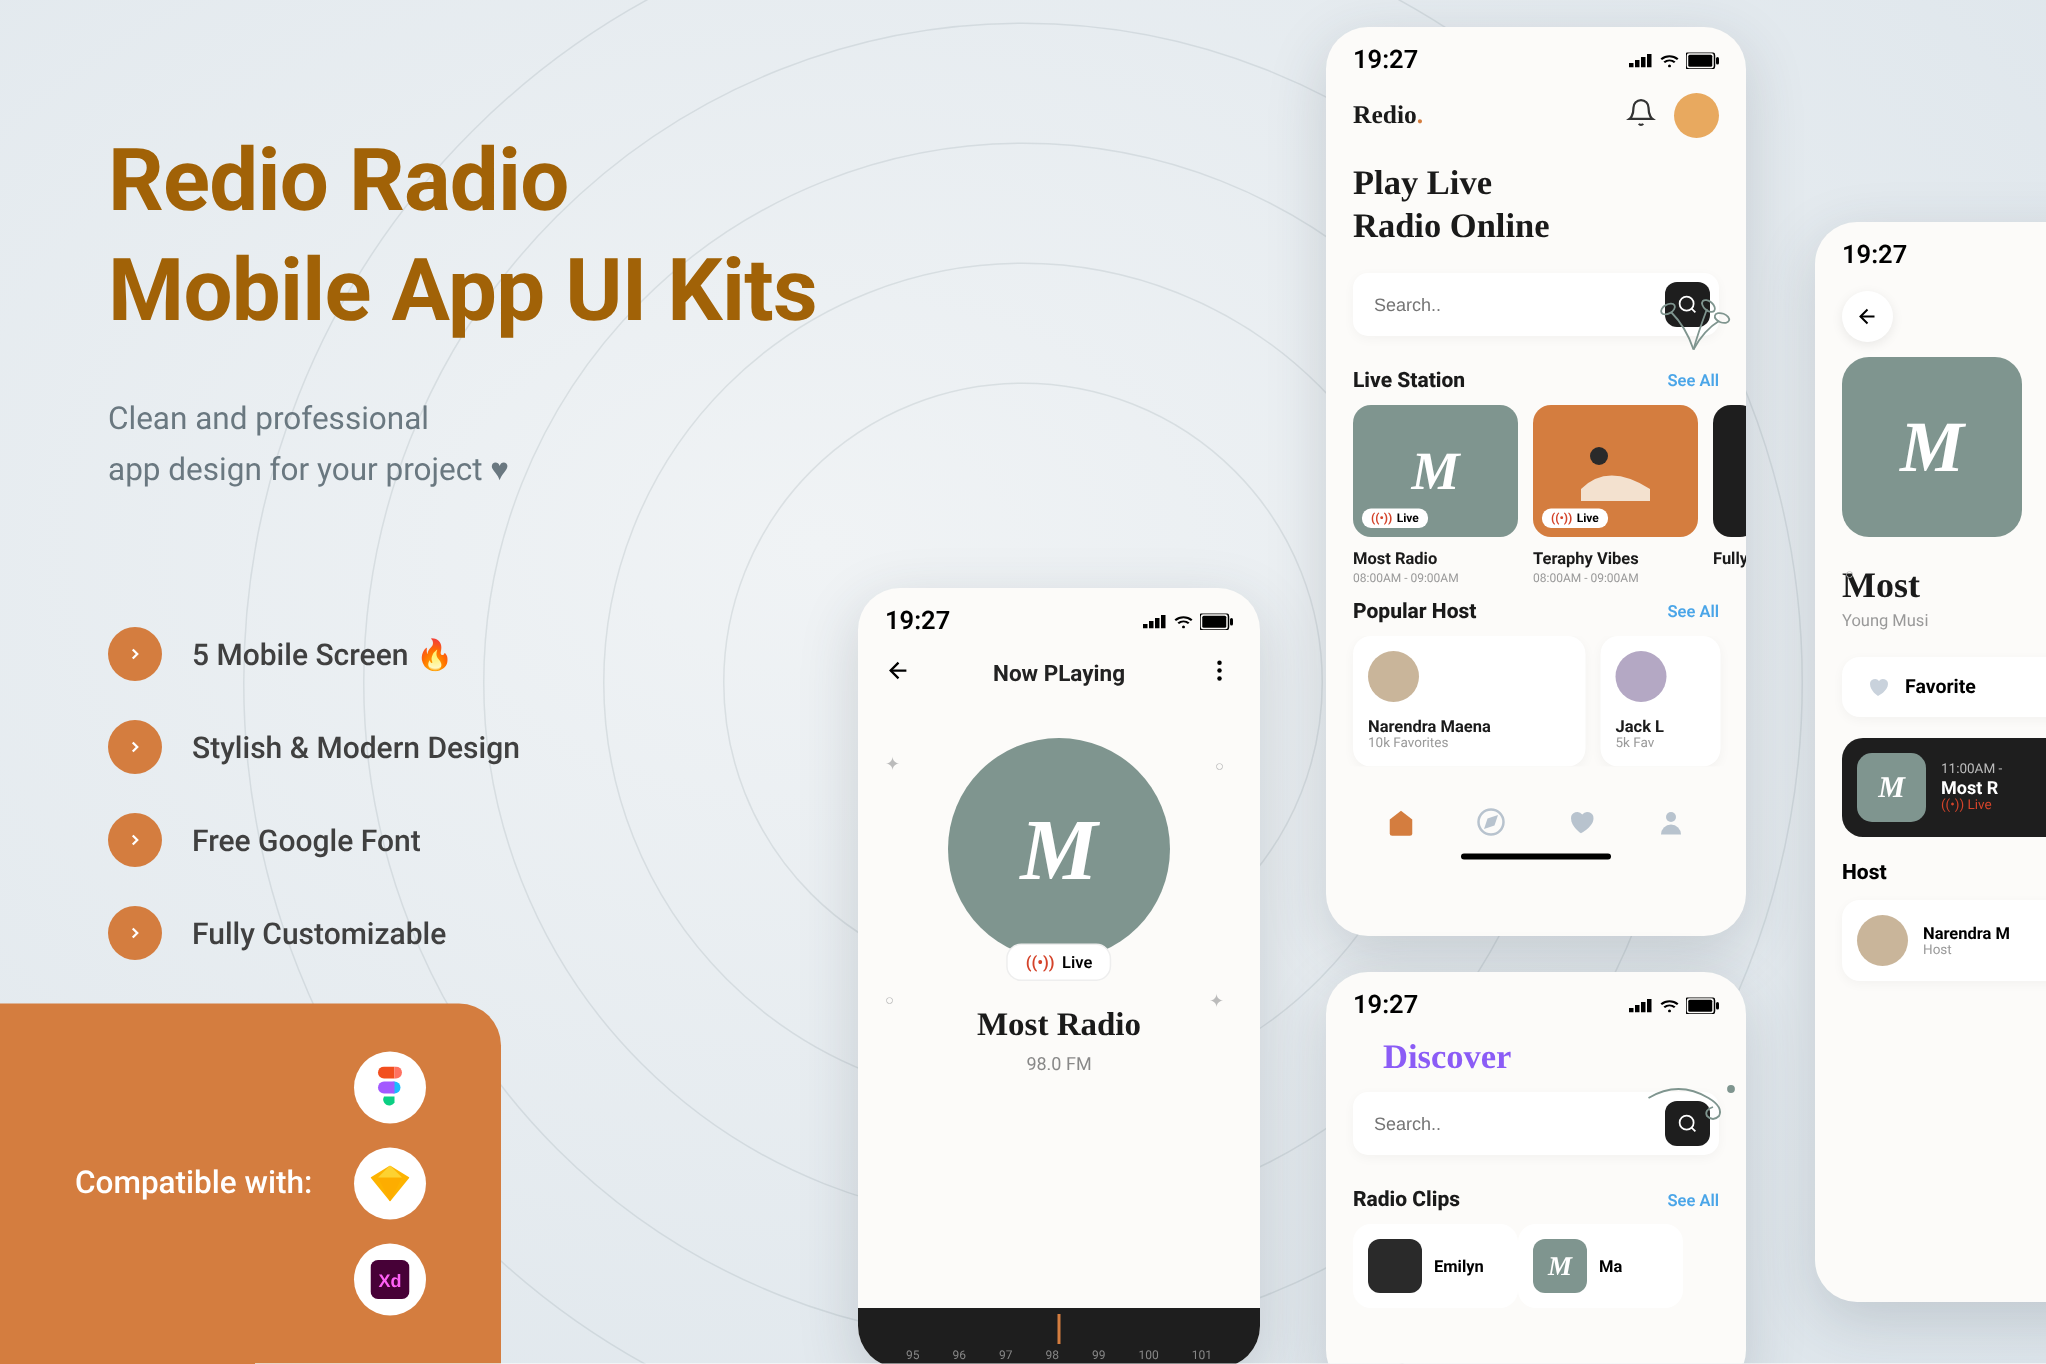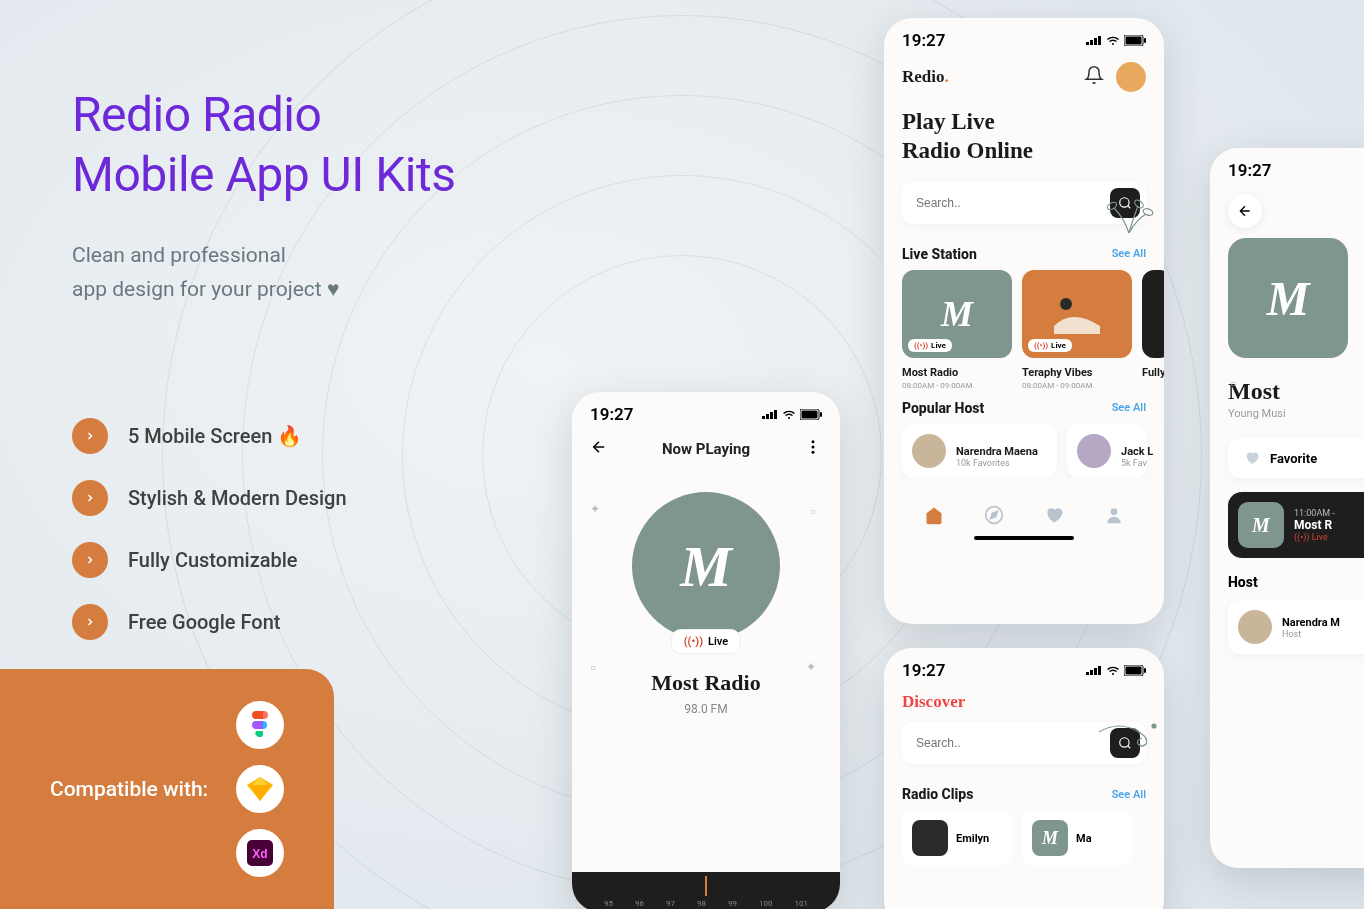--- a/index.html
+++ b/index.html
@@ -30,24 +30,24 @@
 }
 
 
 .hero {
   position: absolute;
   left: 72px;
   top: 85px;
   width: 500px;
 }
 .hero h1 {
-  font-size: 48px;
-  font-weight: 400;
+  font-size: 58px;
+  font-weight: 700;
   line-height: 1.25;
-  color: #6d28d9;
+  color: #a16207;
   letter-spacing: -0.5px;
 }
 .hero .tagline {
   margin-top: 34px;
   font-size: 21px;
   line-height: 1.6;
   color: #6a7880;
 }
 .features {
   position: absolute;
@@ -370,23 +370,24 @@
   padding: 0 18px;
   overflow: hidden;
 }
 .host-card {
   flex-shrink: 0;
   width: 155px;
   background: #fff;
   border-radius: 12px;
   padding: 10px;
   display: flex;
-  align-items: flex-end;
+  align-items: flex-start;
   gap: 10px;
   box-shadow: 0 2px 8px rgba(0,0,0,0.04);
+  flex-direction: column;
 }
 .host-card .av {
   width: 34px;
   height: 34px;
   border-radius: 50%;
   background: #c9b59a;
   flex-shrink: 0;
 }
 .host-card .info .n {
   font-size: 11px;
@@ -422,28 +423,28 @@
 
 
 .phone3 {
   left: 884px;
   top: 648px;
   width: 280px;
   height: 280px;
 }
 .phone3 .title-lg {
   font-family: Georgia, serif;
-  font-size: 17px;
+  font-size: 23px;
   font-weight: 800;
   padding: 8px 18px 6px;
-  color: #ef4444;
+  color: #8b5cf6;
+  margin-left: 20px;
 }
 .clips {
   display: flex;
-  gap: 10px;
   padding: 0 18px;
   overflow: hidden;
 }
 .clip-card {
   flex-shrink: 0;
   width: 110px;
   background: #fff;
   border-radius: 12px;
   padding: 10px;
   display: flex;
@@ -638,29 +639,29 @@
         </svg>
       </div>
     <span class="label">Stylish &amp; Modern Design</span>
   </div>
   <div class="feature">
     <div class="bullet">
         <svg width="12" height="12" viewBox="0 0 24 24" fill="none" stroke="currentColor" stroke-width="3">
           <polyline points="9 18 15 12 9 6"></polyline>
         </svg>
       </div>
-    <span class="label">Fully Customizable</span>
+    <span class="label">Free Google Font</span>
   </div>
   <div class="feature">
     <div class="bullet">
         <svg width="12" height="12" viewBox="0 0 24 24" fill="none" stroke="currentColor" stroke-width="3">
           <polyline points="9 18 15 12 9 6"></polyline>
         </svg>
       </div>
-    <span class="label">Free Google Font</span>
+    <span class="label">Fully Customizable</span>
   </div>
 </div>
 
 <div class="compat">
   <span class="label">Compatible with:</span>
   <div class="tools">
     <div class="tool">
       <svg width="20" height="28" viewBox="0 0 20 28">
           <circle cx="13" cy="14" r="4" fill="#1abcfe"></circle>
           <path d="M6 0h7v8H6a4 4 0 010-8z" fill="#f24e1e"></path>

